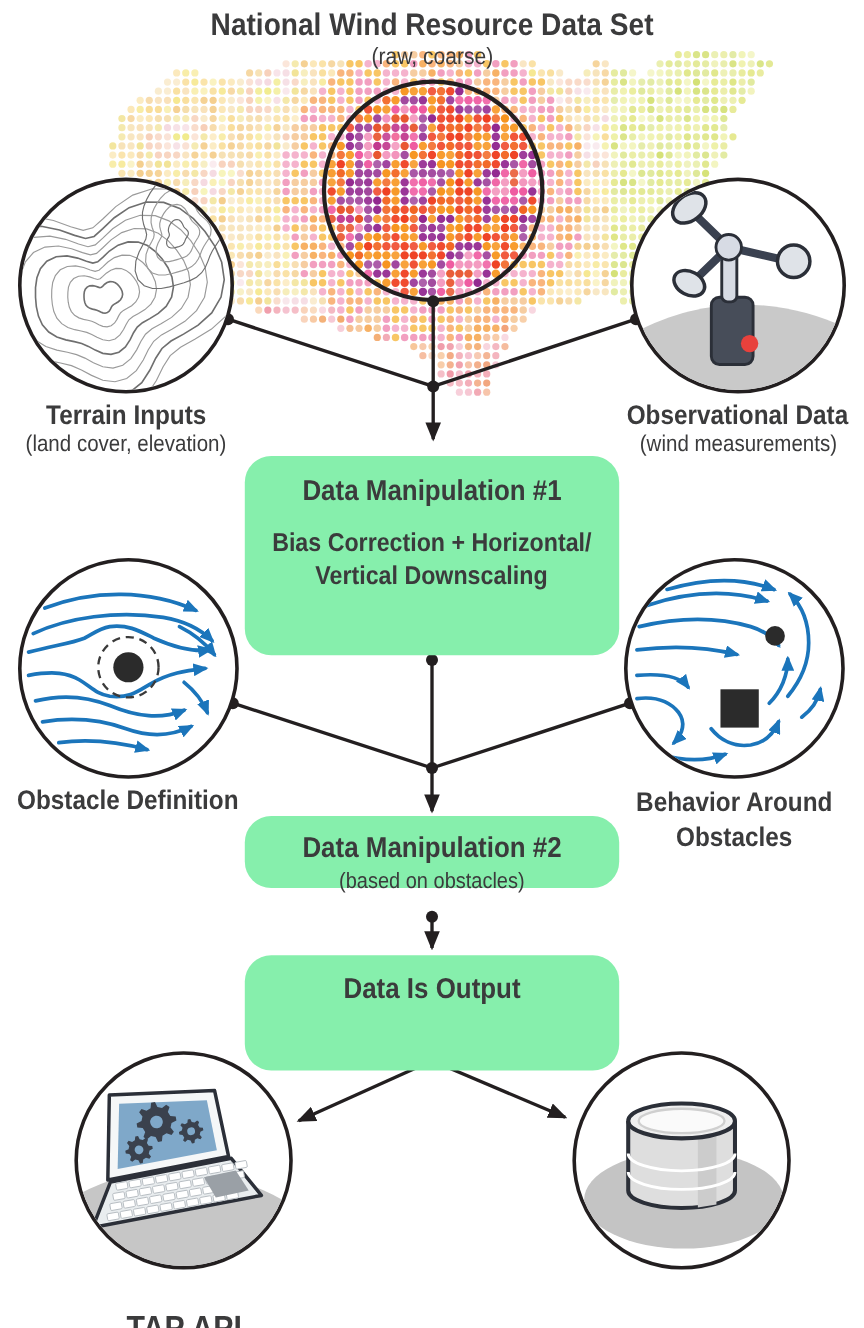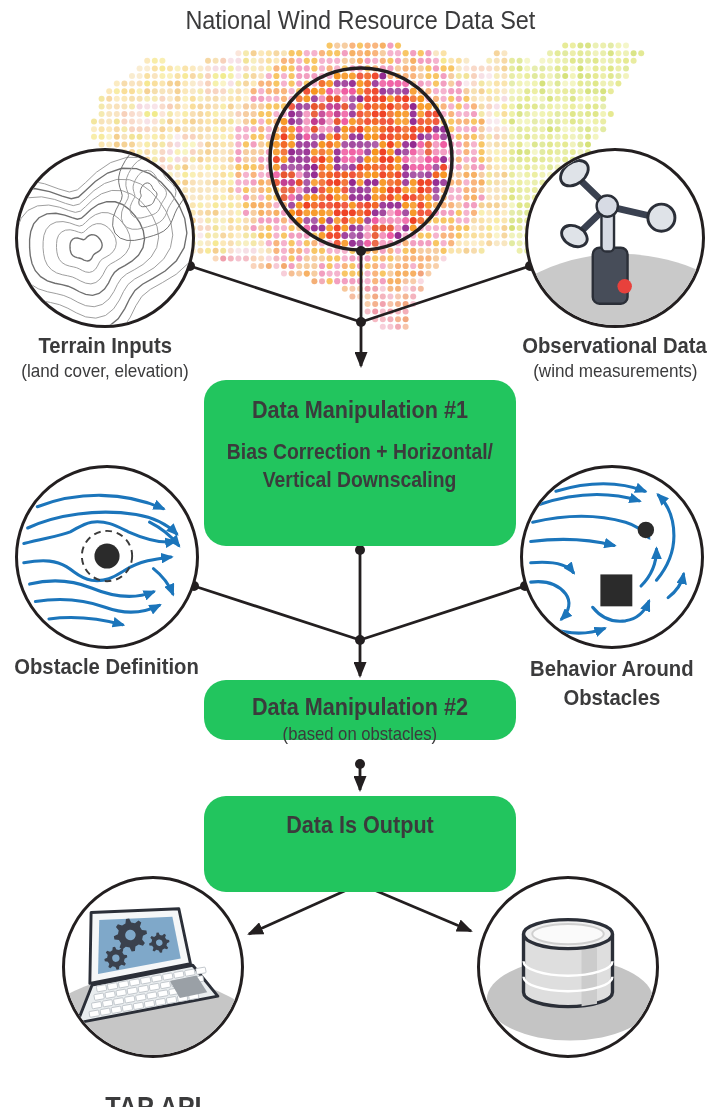--- a/index.html
+++ b/index.html
@@ -7,28 +7,28 @@
           font-family:"Liberation Sans","DejaVu Sans",sans-serif;color:#3b3b3c;}
   #bg{position:absolute;left:0;top:0;z-index:0;}
   .circle-node{position:absolute;background:#fff;border:3.5px solid #231f20;border-radius:50%;
                overflow:hidden;box-sizing:border-box;z-index:2;}
   .circle-node svg{display:block;width:100%;height:100%;}
   .label{position:absolute;text-align:center;font-weight:bold;font-size:22.5px;color:#3b3b3c;
          z-index:3;line-height:29px;}
   .sublabel{position:absolute;text-align:center;font-weight:normal;font-size:19px;color:#3b3b3c;
             z-index:3;}
   .cond{display:inline-block;transform:scaleX(0.9);transform-origin:50% 50%;white-space:nowrap;}
-  .gray-box{position:absolute;background:#22c55e;border-radius:22px;text-align:center;
+  .gray-box{position:absolute;background:#86efac;border-radius:22px;text-align:center;
             color:#3b3b3c;z-index:2;box-sizing:border-box;}
   .box-title{font-size:24px;font-weight:bold;line-height:30px;}
   .box-sub{font-size:18.5px;font-weight:normal;line-height:24px;}
   .box-body{font-size:21.5px;font-weight:bold;line-height:28px;}
   .binary{font-size:19px;font-weight:bold;letter-spacing:1px;line-height:26px;}
   #main-title{position:absolute;left:0;top:5px;width:720px;text-align:center;
-              font-size:26px;font-weight:normal;z-index:3;}
+              font-size:26px;font-weight:bold;z-index:3;}
   #main-subtitle{position:absolute;left:0;top:36px;width:720px;text-align:center;
                  font-size:19.5px;z-index:3;}
 </style>
 </head>
 <body>
 
 <div id="canvas">
 
   <svg id="bg" width="720" height="1107" viewBox="0 0 720 1107">
     <defs>
@@ -1886,20 +1886,21 @@
       <line x1="360" y1="764" x2="360" y2="790" marker-end="url(#ah-black)"></line>
       <circle cx="360" cy="764" r="5" stroke="none"></circle>
 
       <line x1="360" y1="884" x2="249" y2="934" marker-end="url(#ah-black)"></line>
       <line x1="360" y1="884" x2="471" y2="931" marker-end="url(#ah-black)"></line>
       <circle cx="360" cy="884" r="5" stroke="none"></circle>
     </g>
   </svg>
 
   <div id="main-title"><span class="cond">National Wind Resource Data Set</span></div>
+  <div id="main-subtitle"><span class="cond">(raw, coarse)</span></div>
 
   <div class="circle-node" style="left:15px;top:148px;width:180px;height:180px;">
     <svg viewBox="-90 -90 180 180">
       <g id="contours" fill="none">
           <path d="M-3.4,10.0L-4.7,12.2L-6.6,13.9L-8.7,15.2L-10.4,16.2L-11.7,17.2L-12.6,18.6L-13.4,20.3L-14.5,22.0L-16.1,23.3L-18.0,23.8L-20.0,23.5L-21.8,22.8L-23.5,21.9L-25.1,21.2L-26.9,20.7L-28.9,20.3L-31.1,19.6L-33.1,18.4L-34.6,16.7L-35.5,14.6L-36.0,12.3L-36.2,10.0L-36.2,7.7L-35.9,5.3L-35.1,3.1L-33.5,1.3L-31.3,0.2L-28.6,0.0L-26.1,0.6L-24.0,1.3L-22.4,1.8L-21.2,1.5L-20.0,0.4L-18.4,-1.2L-16.3,-2.6L-13.9,-3.4L-11.4,-3.3L-9.2,-2.4L-7.3,-1.0L-5.7,0.8L-4.3,2.8L-3.3,5.1L-2.9,7.5L-3.4,10.0Z" fill="none" stroke="#6f6f6f" stroke-width="1.4"></path>
           <path d="M10.8,10.0L8.4,14.1L4.9,17.3L1.1,19.6L-2.2,21.4L-4.6,23.4L-6.2,25.9L-7.8,29.1L-9.8,32.2L-12.8,34.6L-16.3,35.6L-20.0,35.1L-23.4,33.7L-26.5,32.0L-29.5,30.7L-32.8,29.9L-36.6,29.1L-40.6,27.8L-44.3,25.6L-47.1,22.4L-48.9,18.5L-49.8,14.3L-50.2,10.0L-50.1,5.7L-49.6,1.3L-48.0,-2.8L-45.1,-6.1L-40.9,-8.1L-36.0,-8.5L-31.3,-7.5L-27.4,-6.1L-24.5,-5.3L-22.3,-5.9L-20.0,-7.9L-17.0,-10.7L-13.1,-13.3L-8.7,-14.8L-4.1,-14.7L0.0,-13.1L3.6,-10.5L6.6,-7.1L9.2,-3.3L11.0,0.9L11.7,5.4L10.8,10.0Z" fill="none" stroke="#9a9a9a" stroke-width="1"></path>
           <path d="M25.0,10.0L21.5,16.0L16.3,20.7L10.8,24.1L6.0,26.7L2.5,29.5L0.2,33.3L-2.1,37.9L-5.2,42.5L-9.4,46.0L-14.6,47.5L-20.0,46.7L-25.0,44.6L-29.5,42.2L-33.8,40.3L-38.7,39.1L-44.2,38.0L-50.1,36.1L-55.4,32.8L-59.6,28.1L-62.2,22.4L-63.5,16.3L-64.1,10.0L-64.0,3.7L-63.2,-2.7L-60.9,-8.7L-56.7,-13.6L-50.6,-16.5L-43.4,-17.0L-36.5,-15.6L-30.8,-13.5L-26.6,-12.3L-23.3,-13.2L-20.0,-16.1L-15.6,-20.3L-10.0,-24.1L-3.4,-26.3L3.2,-26.1L9.3,-23.8L14.5,-19.9L18.9,-15.0L22.6,-9.5L25.3,-3.3L26.3,3.3L25.0,10.0Z" fill="none" stroke="#9a9a9a" stroke-width="1"></path>
           <path d="M39.3,10.0L34.6,17.9L27.8,24.0L20.5,28.5L14.2,32.0L9.7,35.7L6.5,40.6L3.6,46.6L-0.5,52.8L-6.1,57.4L-12.9,59.3L-20.0,58.4L-26.5,55.6L-32.4,52.4L-38.2,49.9L-44.6,48.3L-51.9,46.8L-59.6,44.3L-66.6,40.0L-72.1,33.8L-75.5,26.3L-77.3,18.2L-78.0,10.0L-78.0,1.7L-76.8,-6.7L-73.8,-14.6L-68.3,-21.0L-60.2,-24.9L-50.8,-25.6L-41.7,-23.7L-34.1,-21.0L-28.6,-19.4L-24.4,-20.5L-20.0,-24.4L-14.3,-29.8L-6.8,-34.9L1.8,-37.7L10.5,-37.5L18.5,-34.5L25.4,-29.3L31.2,-22.9L36.1,-15.6L39.6,-7.5L40.9,1.2L39.3,10.0Z" fill="none" stroke="#6f6f6f" stroke-width="1.4"></path>
           <path d="M53.5,10.0L47.7,19.7L39.3,27.4L30.2,32.9L22.4,37.2L16.8,41.9L12.9,47.9L9.2,55.4L4.2,63.0L-2.8,68.7L-11.2,71.1L-20.0,70.0L-28.1,66.5L-35.4,62.5L-42.6,59.5L-50.5,57.5L-59.6,55.6L-69.1,52.5L-77.8,47.2L-84.6,39.5L-88.9,30.2L-91.0,20.2L-91.9,10.0L-91.9,-0.3L-90.5,-10.7L-86.7,-20.5L-79.8,-28.5L-69.9,-33.2L-58.2,-34.1L-46.9,-31.8L-37.5,-28.4L-30.7,-26.5L-25.4,-27.8L-20.0,-32.6L-12.9,-39.4L-3.7,-45.7L7.0,-49.2L17.9,-48.9L27.8,-45.1L36.3,-38.8L43.5,-30.8L49.6,-21.8L53.9,-11.7L55.5,-0.9L53.5,10.0Z" fill="none" stroke="#9a9a9a" stroke-width="1"></path>
           <path d="M67.7,10.0L60.8,21.6L50.8,30.8L39.9,37.4L30.6,42.5L23.9,48.0L19.2,55.3L14.9,64.2L8.9,73.3L0.6,80.1L-9.5,82.9L-20.0,81.6L-29.7,77.4L-38.4,72.7L-47.0,69.0L-56.4,66.7L-67.2,64.5L-78.6,60.8L-89.0,54.4L-97.1,45.2L-102.2,34.1L-104.8,22.2L-105.8,10.0L-105.8,-2.3L-104.1,-14.7L-99.7,-26.4L-91.4,-35.9L-79.5,-41.6L-65.6,-42.6L-52.1,-39.9L-40.9,-35.8L-32.8,-33.5L-26.5,-35.1L-20.0,-40.9L-11.5,-49.0L-0.5,-56.4L12.3,-60.6L25.2,-60.3L37.0,-55.8L47.2,-48.2L55.8,-38.7L63.0,-27.9L68.2,-15.9L70.1,-3.0L67.7,10.0Z" fill="none" stroke="#9a9a9a" stroke-width="1"></path>

